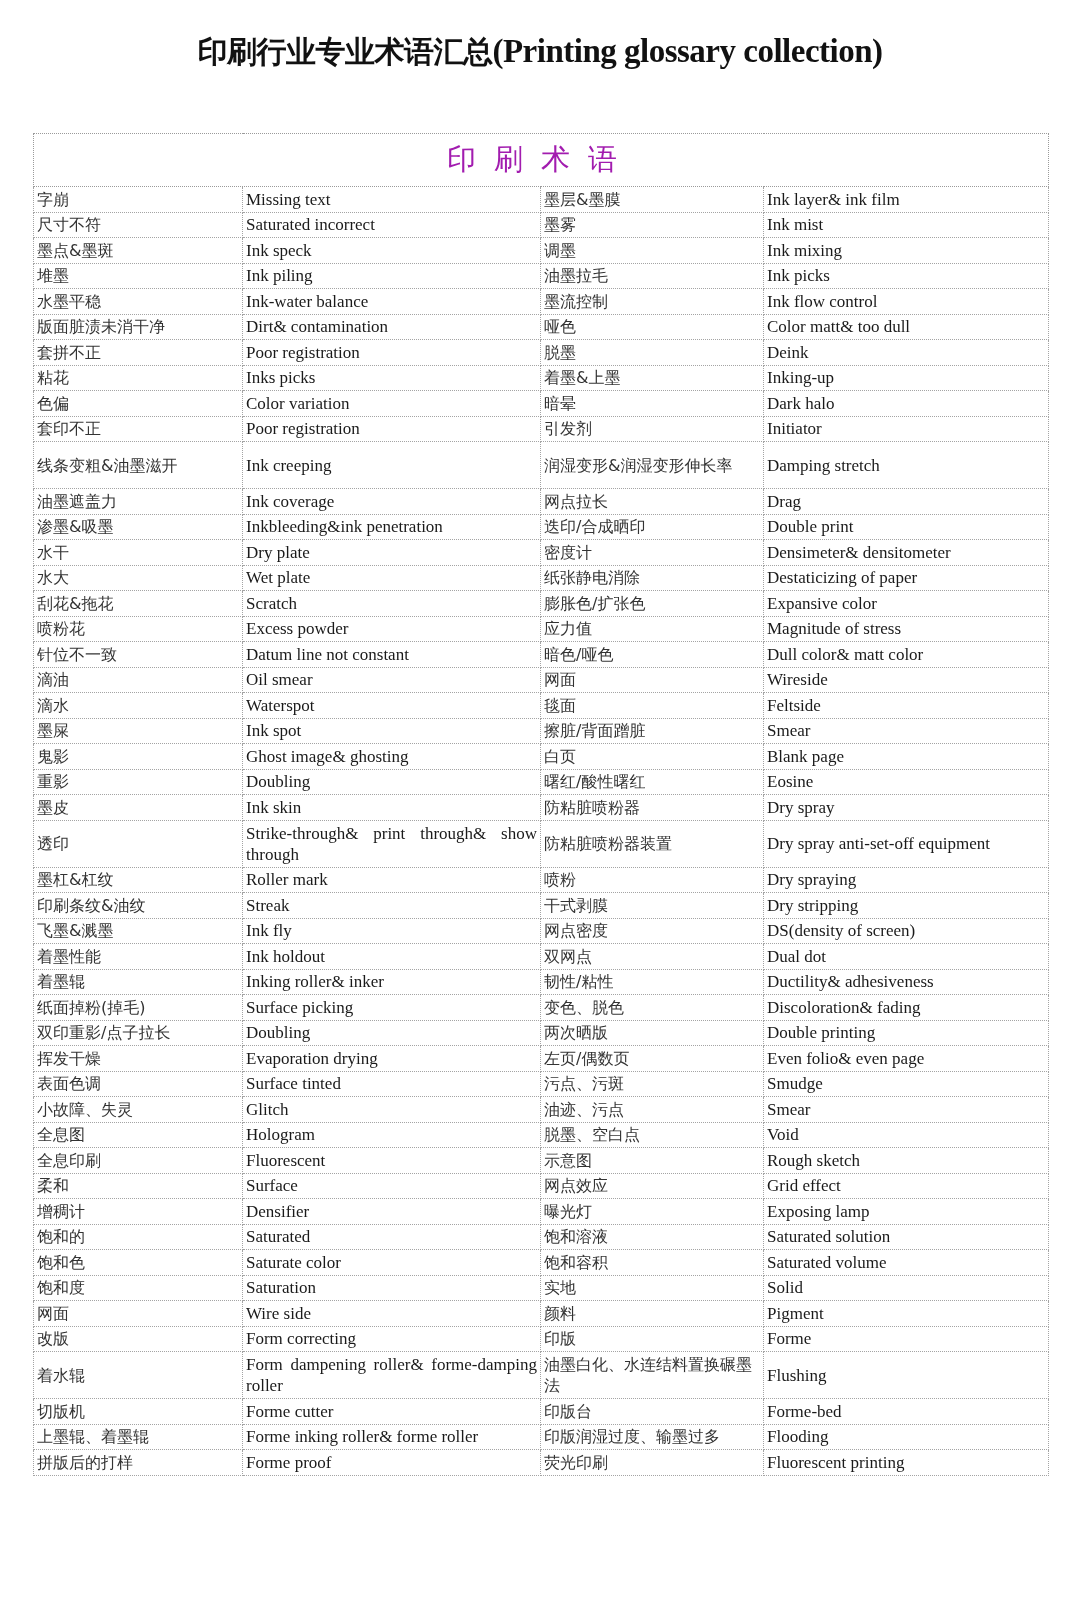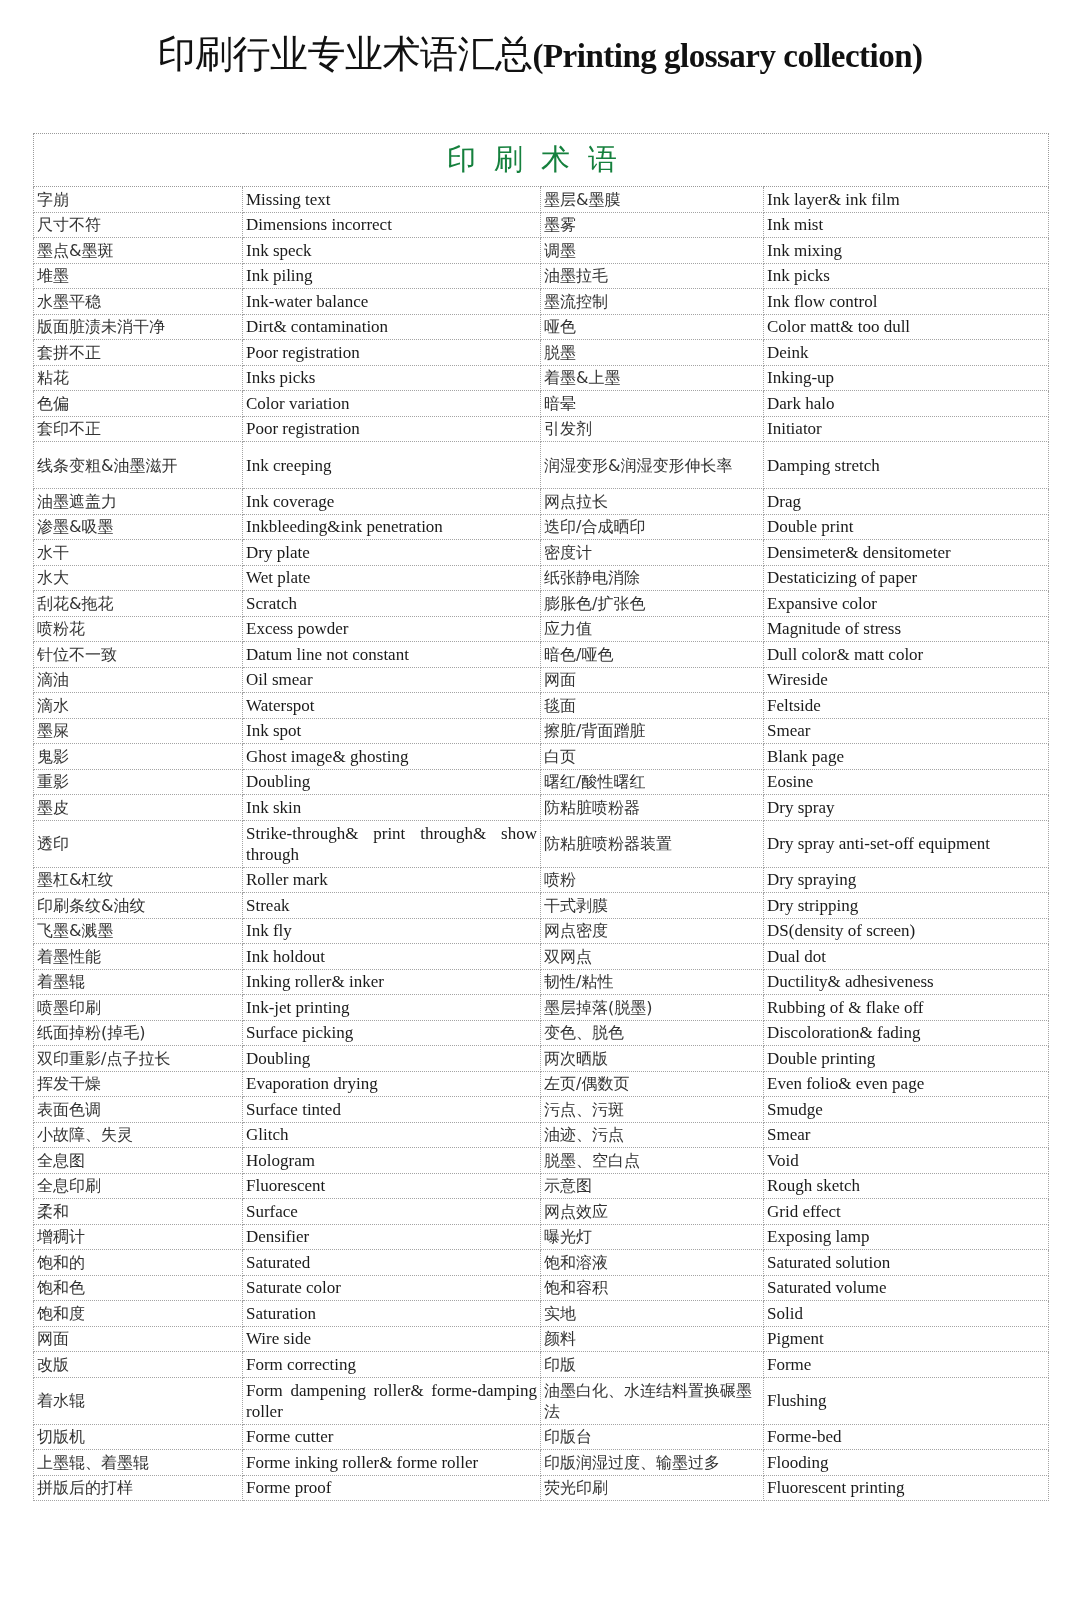--- a/index.html
+++ b/index.html
@@ -1,28 +1,28 @@
 <!DOCTYPE html>
 <html><head>
 <meta charset="utf-8">
 <style>
   html, body { margin:0; padding:0; background:#ffffff; }
   body { width:1080px; height:1601px; position:relative; overflow:hidden;
          font-family:"Liberation Serif", "DejaVu Serif", serif; color:#1a1a1a; }
   .doc-title { position:absolute; top:30px; left:0; width:1080px; text-align:center;
                font-size:33px; font-weight:bold; letter-spacing:-0.5px; color:#111; line-height:1.3; }
-  .doc-title .zh { font-weight:normal; font-family:"DejaVu Sans", sans-serif; font-size:38px; }
+  .doc-title .zh { font-weight:bold; font-family:"DejaVu Sans", sans-serif; font-size:30px; }
   table.glossary { position:absolute; top:133px; left:33px; width:1015px;
                    border-collapse:collapse; table-layout:fixed; }
   table.glossary col.c1 { width:209px; }
   table.glossary col.c2 { width:298px; }
   table.glossary col.c3 { width:223px; }
   table.glossary col.c4 { width:285px; }
   table.glossary th { height:52px; border:1px dotted #9a9a9a; font-weight:normal;
-                      font-family:"DejaVu Sans", sans-serif; font-size:29px; color:#15803d;
+                      font-family:"DejaVu Sans", sans-serif; font-size:29px; color:#a21caf;
                       letter-spacing:18px; padding:0; }
   table.glossary td { border:1px dotted #a4a4a4; height:24.5px; padding:0 3px; font-size:17px;
                       line-height:21px; vertical-align:middle; overflow:hidden; }
   table.glossary td.zh { font-family:"DejaVu Sans", sans-serif; font-size:16px; color:#333; }
   table.glossary td.en { text-align:justify; text-align-last:left; }
   table.glossary tr.tall td { height:46px; }
 </style>
 </head>
 <body>
 
@@ -42,21 +42,21 @@
   </thead>
   <tbody id="glossary-body">
       <tr>
         <td class="zh">字崩</td>
         <td class="en">Missing text</td>
         <td class="zh">墨层&amp;墨膜</td>
         <td class="en">Ink layer&amp; ink film</td>
       </tr>
       <tr>
         <td class="zh">尺寸不符</td>
-        <td class="en">Dimensions incorrect</td>
+        <td class="en">Saturated incorrect</td>
         <td class="zh">墨雾</td>
         <td class="en">Ink mist</td>
       </tr>
       <tr>
         <td class="zh">墨点&amp;墨斑</td>
         <td class="en">Ink speck</td>
         <td class="zh">调墨</td>
         <td class="en">Ink mixing</td>
       </tr>
       <tr>
@@ -215,26 +215,20 @@
         <td class="zh">双网点</td>
         <td class="en">Dual dot</td>
       </tr>
       <tr>
         <td class="zh">着墨辊</td>
         <td class="en">Inking roller&amp; inker</td>
         <td class="zh">韧性/粘性</td>
         <td class="en">Ductility&amp; adhesiveness</td>
       </tr>
       <tr>
-        <td class="zh">喷墨印刷</td>
-        <td class="en">Ink-jet printing</td>
-        <td class="zh">墨层掉落(脱墨)</td>
-        <td class="en">Rubbing of &amp; flake off</td>
-      </tr>
-      <tr>
         <td class="zh">纸面掉粉(掉毛)</td>
         <td class="en">Surface picking</td>
         <td class="zh">变色、脱色</td>
         <td class="en">Discoloration&amp; fading</td>
       </tr>
       <tr>
         <td class="zh">双印重影/点子拉长</td>
         <td class="en">Doubling</td>
         <td class="zh">两次晒版</td>
         <td class="en">Double printing</td>

